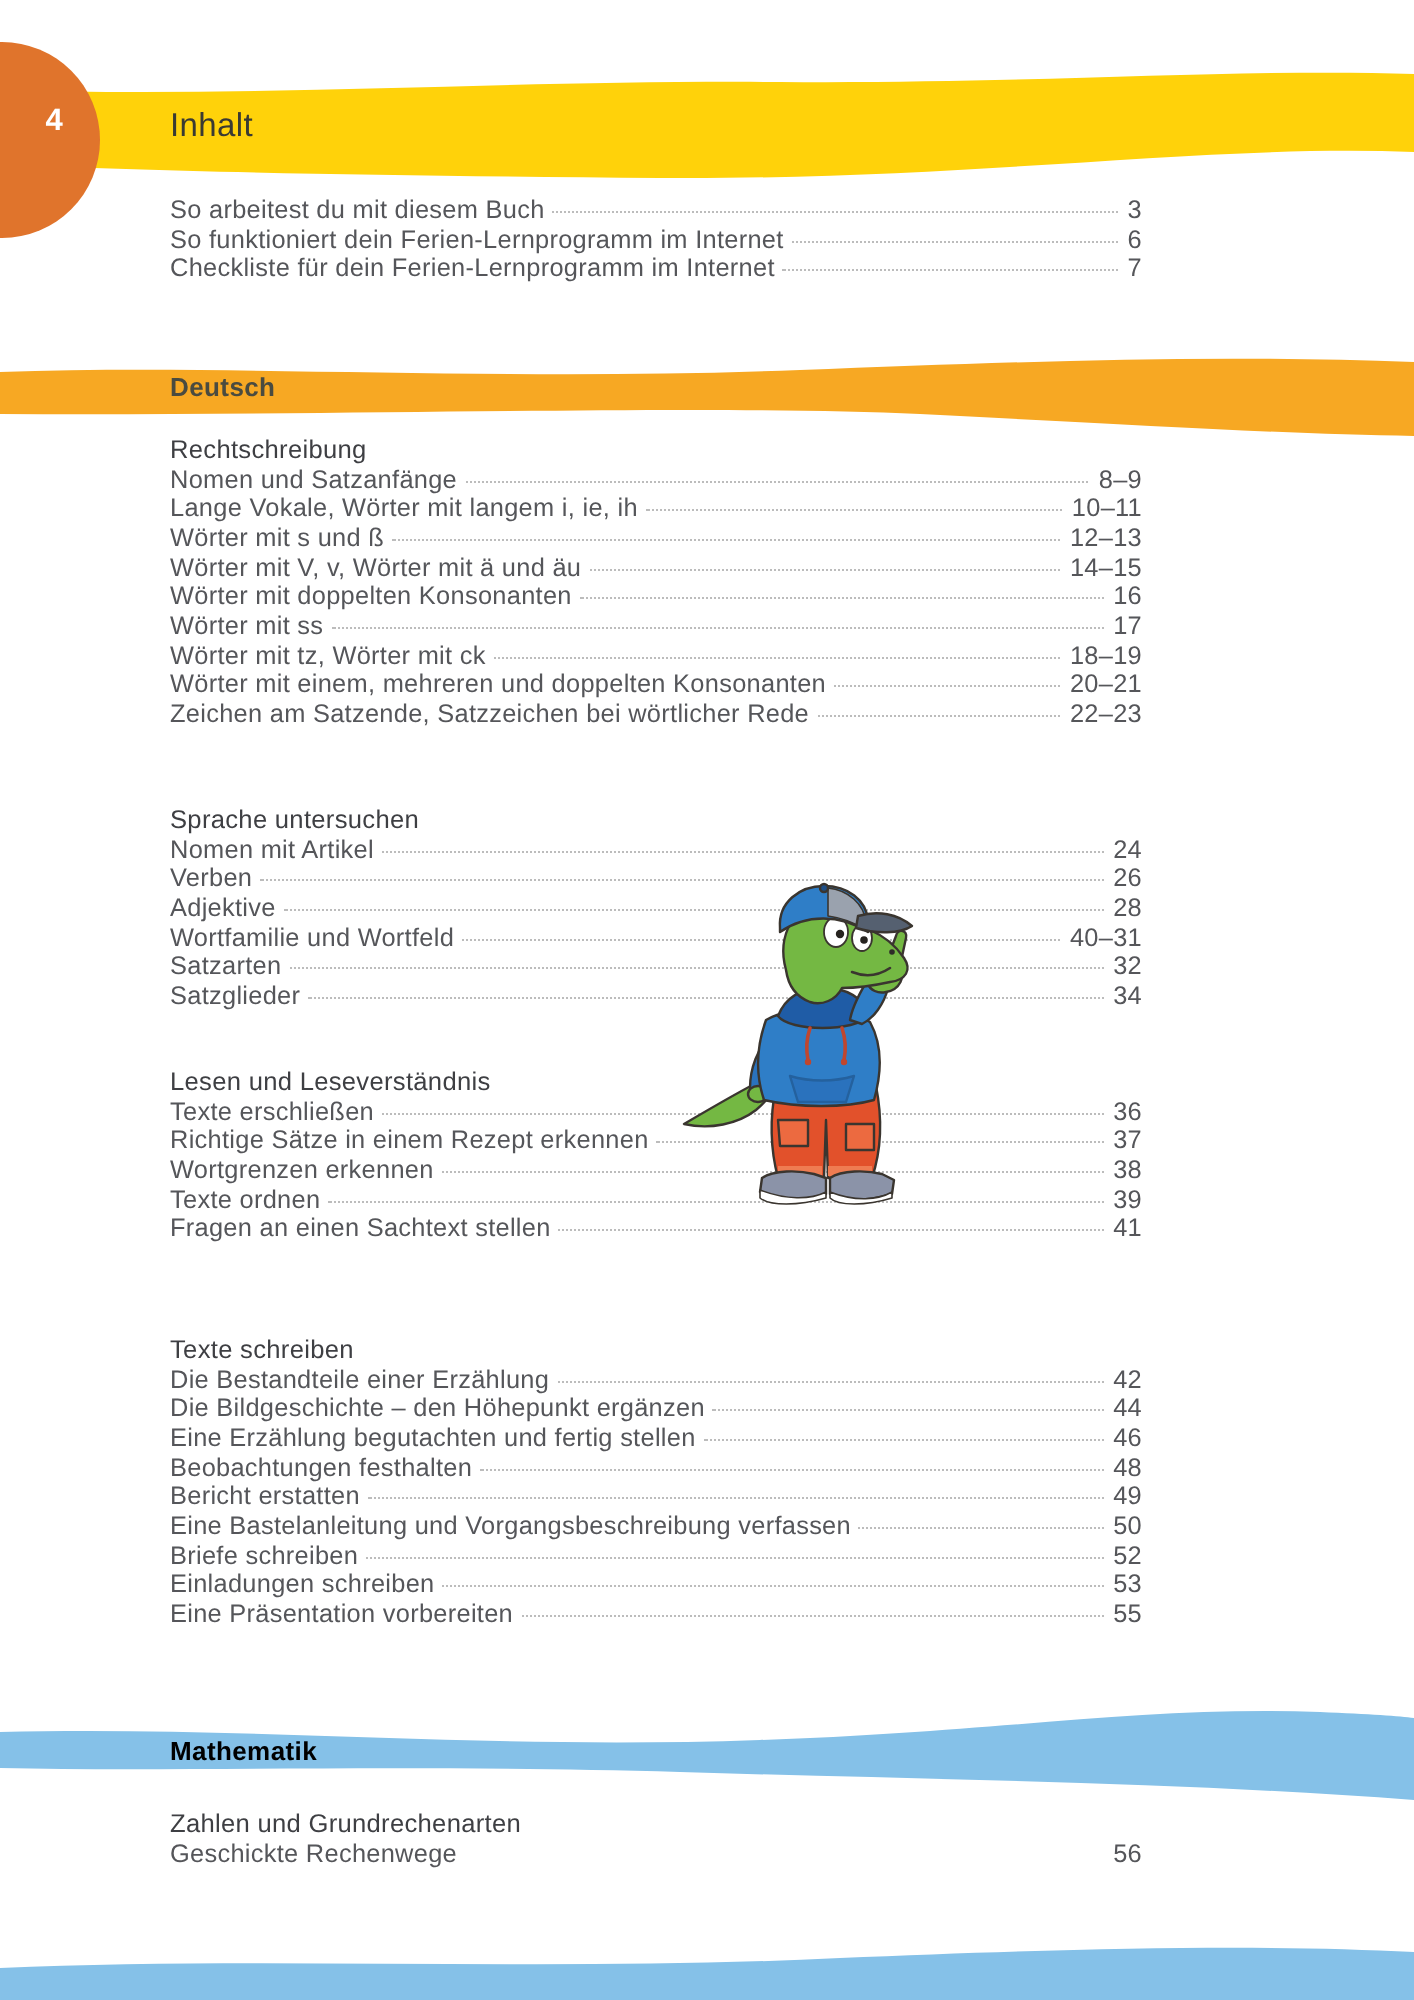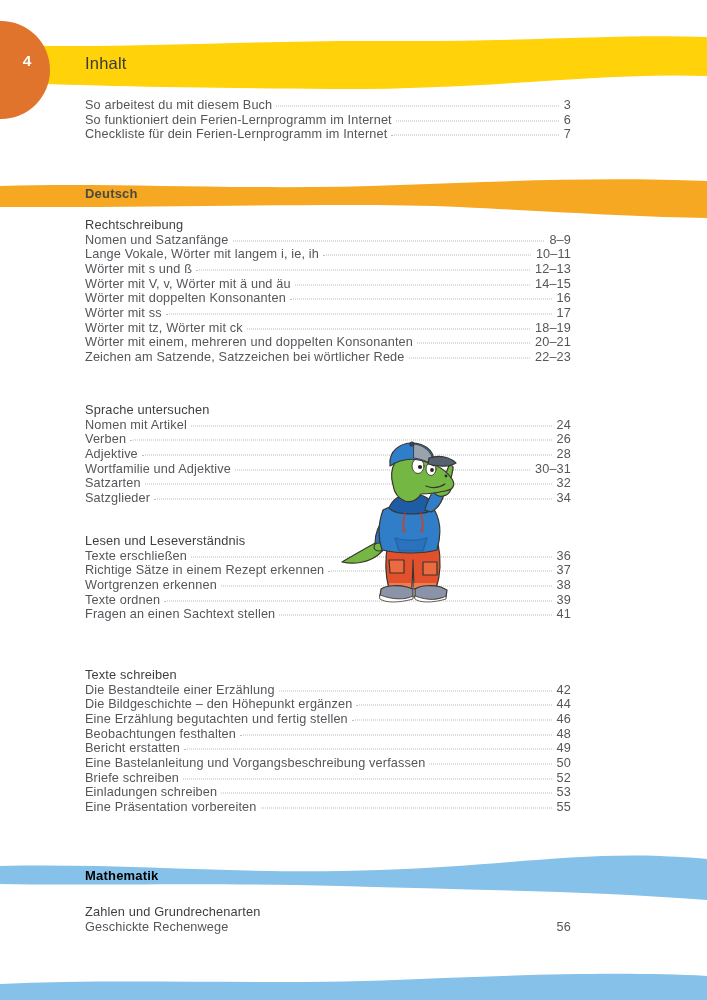--- a/index.html
+++ b/index.html
@@ -143,23 +143,23 @@
           <span class="toc-label">Verben</span>
           <span class="leader"></span>
           <span class="toc-page">26</span>
         </div>
         <div class="toc-row">
           <span class="toc-label">Adjektive</span>
           <span class="leader"></span>
           <span class="toc-page">28</span>
         </div>
         <div class="toc-row">
-          <span class="toc-label">Wortfamilie und Adjektive</span>
-          <span class="leader"></span>
-          <span class="toc-page">30–31</span>
+          <span class="toc-label">Wortfamilie und Wortfeld</span>
+          <span class="leader"></span>
+          <span class="toc-page">40–31</span>
         </div>
         <div class="toc-row">
           <span class="toc-label">Satzarten</span>
           <span class="leader"></span>
           <span class="toc-page">32</span>
         </div>
         <div class="toc-row">
           <span class="toc-label">Satzglieder</span>
           <span class="leader"></span>
           <span class="toc-page">34</span>

